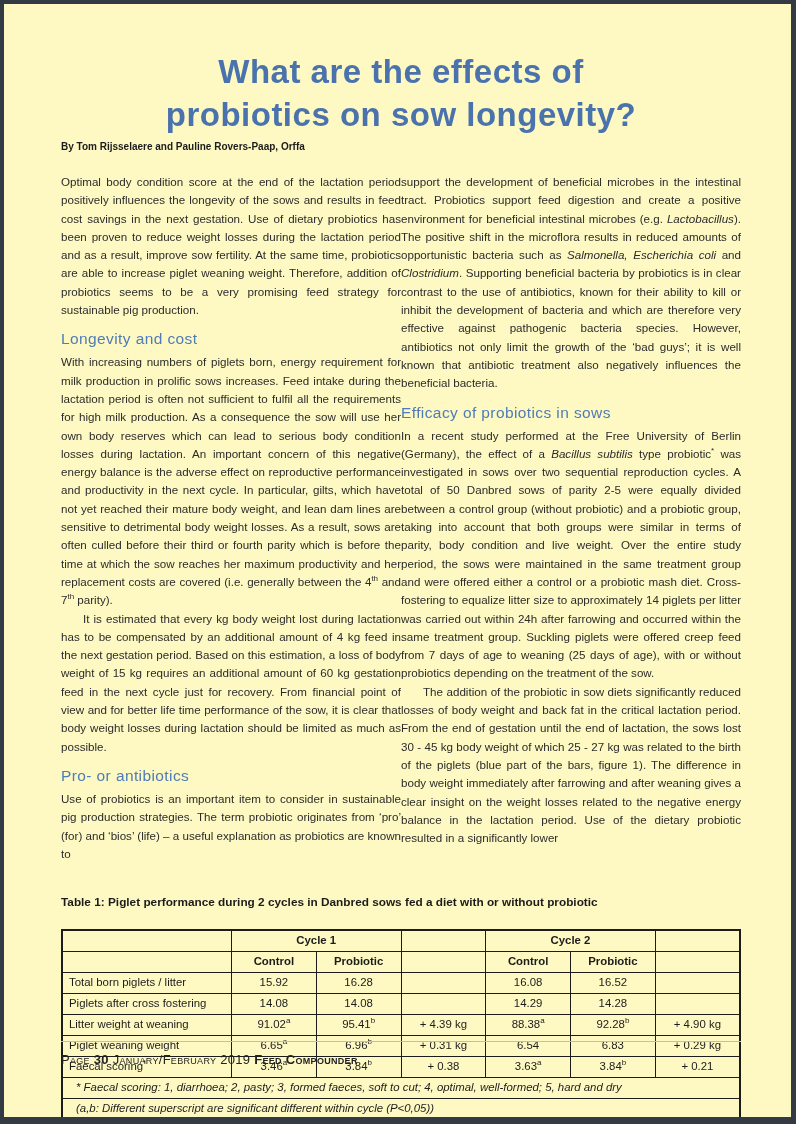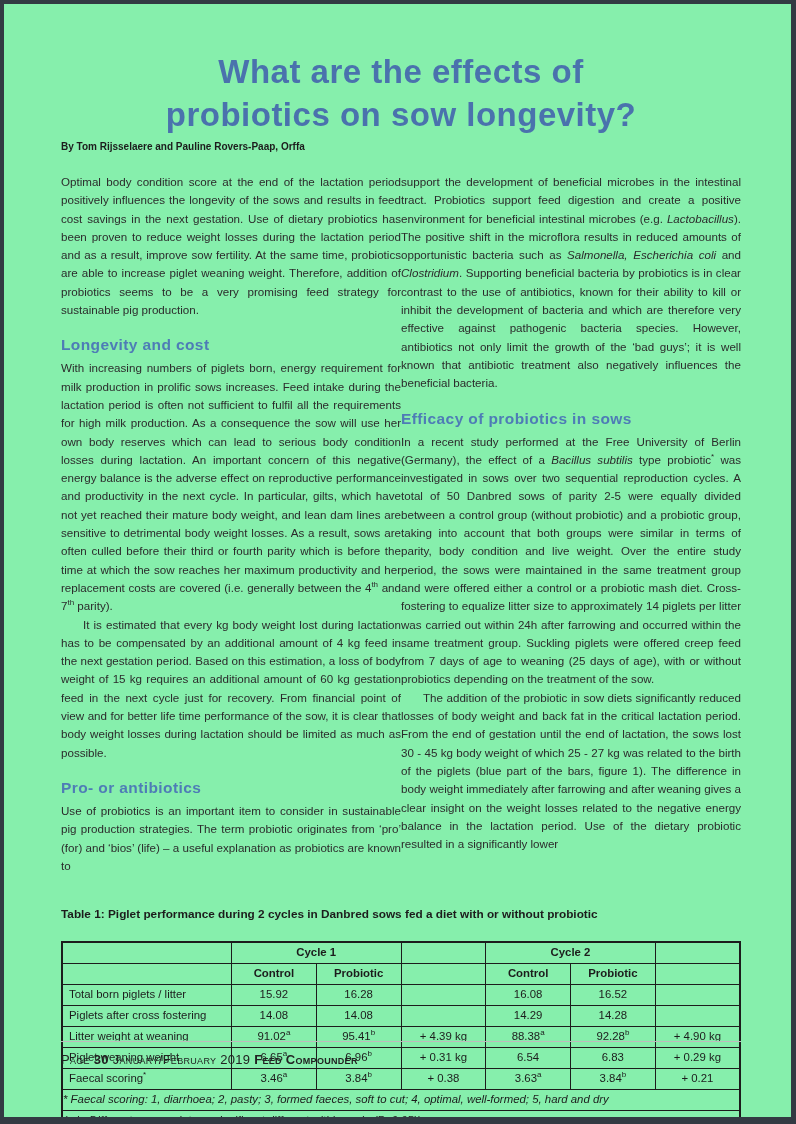--- a/index.html
+++ b/index.html
@@ -10,21 +10,21 @@
     font-family: "Liberation Sans", sans-serif;
   }
   .frame {
     width: 796px; height: 1124px;
     padding: 4px 5px 7px 4px;
     background: #333a43;
   }
   .page {
     position: relative;
     width: 100%; height: 100%;
-    background: #86efac;
+    background: #fef9c3;
     padding: 0 50px 0 57px;
     overflow: hidden;
   }
   .title {
     margin: 0; padding-top: 46px;
     text-align: center;
     font-size: 33px; line-height: 43px;
     font-weight: bold; letter-spacing: 0.5px;
     color: #4a72ad;
   }
@@ -38,23 +38,23 @@
     display: flex; 
     margin-top: 21px;
     font-size: 11.6px; line-height: 18.3px;
     color: #2b2b2b;
     text-align: justify;
   }
   .col { flex: 1 1 0; min-width: 0; }
   .col p { margin: 0; }
   .col p.indent { text-indent: 22px; }
   .col h2 {
-    margin: 16px 0 4px 0;
+    margin: 10px 0 4px 0;
     font-size: 15.5px; line-height: 20px;
-    font-weight: bold; letter-spacing: 0.4px;
+    font-weight: normal; letter-spacing: 0.4px;
     color: #4e7cb6;
     text-align: left;
   }
   i.species { font-style: italic; }
   .sup { font-size: 8px; vertical-align: super; line-height: 0; }
   .table-caption {
     margin-top: 32px;
     font-size: 11.8px; font-weight: bold;
     color: #1c1c1c;
   }
@@ -71,21 +71,21 @@
     padding: 2px 6px;
     height: 21px;
     line-height: 15px;
   }
   table.perf th { font-weight: bold; text-align: center; }
   table.perf td.num { text-align: center; }
   table.perf td.label { text-align: left; }
   table.perf td.footnote {
     font-style: italic;
     text-align: left;
-    padding-left: 0;
+    padding-left: 13px;
   }
   col.c-label { width: 25%; }
   col.c-val { width: 12.5%; }
   .footer {
     position: absolute;
     left: 57px; right: 50px; bottom: 50px;
     border-top: 1px solid #bdbdbd;
     padding-top: 10px;
     font-size: 13px;
     font-variant: small-caps;

